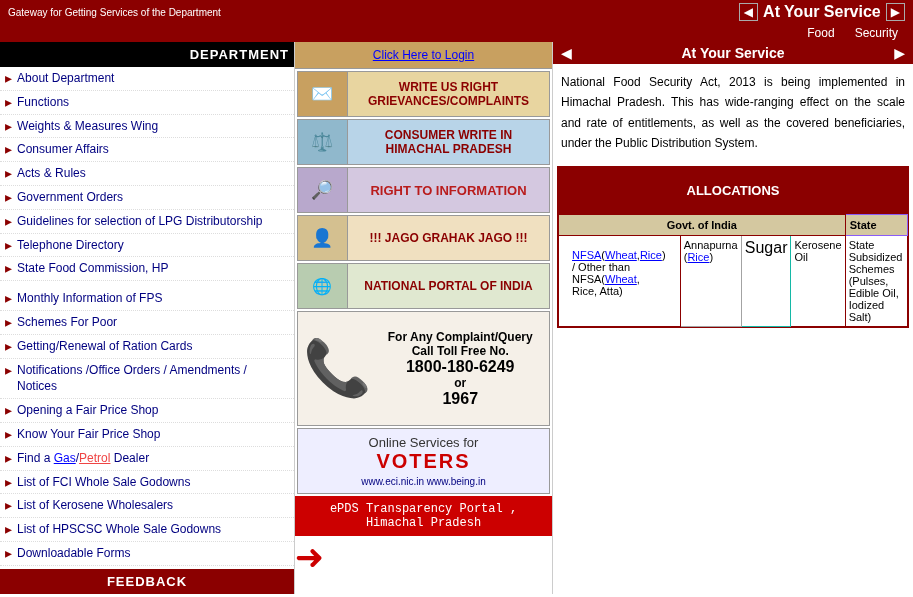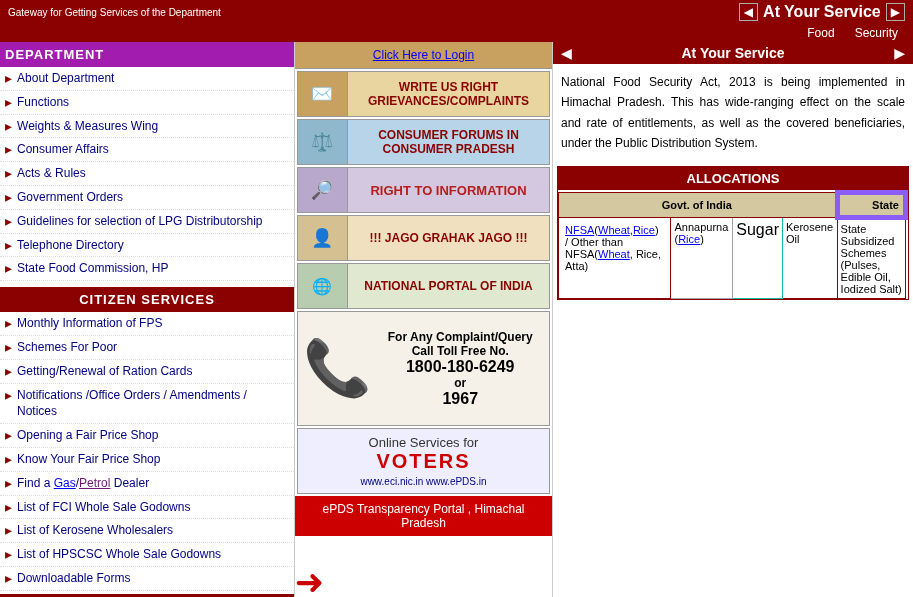--- a/index.html
+++ b/index.html
@@ -20,21 +20,21 @@
   </div>
 </div>
 <div style="background:#8B0000; display:flex; justify-content:flex-end; padding:2px 15px; gap:20px;">
   <a href="#" style="color:#fff; text-decoration:none; font-size:12px;">Food</a>
   <a href="#" style="color:#fff; text-decoration:none; font-size:12px;">Security</a>
 </div>
 
 <div style="display:flex; width:913px; min-height:540px;">
 
   <div style="width:295px; border-right:1px solid #ccc;">
-    <div style="background:#a21caf; color:#fff; font-weight:bold; text-align:left; padding:5px; font-size:13px; letter-spacing:1px;">DEPARTMENT</div>
+    <div style="background:#000000; color:#fff; font-weight:bold; text-align:right; padding:5px; font-size:13px; letter-spacing:1px;">DEPARTMENT</div>
 
     <div class="sidebar-item">
       <span class="bullet">▸</span>
       <a href="#">About Department</a>
     </div>
     <div class="sidebar-item">
       <span class="bullet">▸</span>
       <a href="#">Functions</a>
     </div>
     <div class="sidebar-item">
@@ -61,21 +61,20 @@
       <span class="bullet">▸</span>
       <a href="#">Telephone Directory</a>
     </div>
     <div class="sidebar-item">
       <span class="bullet">▸</span>
       <a href="#">State Food Commission, HP</a>
     </div>
 
     <div style="height:6px;"></div>
 
-    <div style="background:#8B0000; color:#fff; font-weight:bold; text-align:center; padding:5px; font-size:13px; letter-spacing:1px;">CITIZEN SERVICES</div>
 
     <div class="sidebar-item">
       <span class="bullet">▸</span>
       <a href="#">Monthly Information of FPS</a>
     </div>
     <div class="sidebar-item">
       <span class="bullet">▸</span>
       <a href="#">Schemes For Poor</a>
     </div>
     <div class="sidebar-item">
@@ -89,21 +88,21 @@
     <div class="sidebar-item">
       <span class="bullet">▸</span>
       <a href="#">Opening a Fair Price Shop</a>
     </div>
     <div class="sidebar-item">
       <span class="bullet">▸</span>
       <a href="#">Know Your Fair Price Shop</a>
     </div>
     <div class="sidebar-item">
       <span class="bullet">▸</span>
-      <a href="#" style="color:#000080; text-decoration:none; font-size:12px;">Find a <span style="color:blue; text-decoration:underline;">Gas</span>/<span style="color:#701a75; text-decoration:underline;">Petrol</span> Dealer</a>
+      <a href="#" style="color:#000080; text-decoration:none; font-size:12px;">Find a <span style="color:blue; text-decoration:underline;">Gas</span>/<span style="color:#ef4444; text-decoration:underline;">Petrol</span> Dealer</a>
     </div>
     <div class="sidebar-item">
       <span class="bullet">▸</span>
       <a href="#">List of FCI Whole Sale Godowns</a>
     </div>
     <div class="sidebar-item">
       <span class="bullet">▸</span>
       <a href="#">List of Kerosene Wholesalers</a>
     </div>
     <div class="sidebar-item">
@@ -126,21 +125,21 @@
       <a href="#" style="color:blue; text-decoration:underline; font-size:12px;">Click Here to Login</a>
     </div>
 
     <div style="display:flex; align-items:center; border:1px solid #999; margin:2px; background:#e8d5a0; min-height:44px; cursor:pointer;">
       <div style="width:50px; height:44px; background:#c8a060; display:flex; align-items:center; justify-content:center; font-size:18px; border-right:1px solid #999;">✉️</div>
       <div style="flex:1; text-align:center; font-weight:bold; font-size:12px; color:#8B0000; padding:5px;">WRITE US RIGHT GRIEVANCES/COMPLAINTS</div>
     </div>
 
     <div style="display:flex; align-items:center; border:1px solid #999; margin:2px; background:#b8d4e8; min-height:44px; cursor:pointer;">
       <div style="width:50px; height:44px; background:#90b8cc; display:flex; align-items:center; justify-content:center; font-size:18px; border-right:1px solid #999;">⚖️</div>
-      <div style="flex:1; text-align:center; font-weight:bold; font-size:12px; color:#8B0000; padding:5px;">CONSUMER FORUMS IN CONSUMER PRADESH</div>
+      <div style="flex:1; text-align:center; font-weight:bold; font-size:12px; color:#8B0000; padding:5px;">CONSUMER WRITE IN HIMACHAL PRADESH</div>
     </div>
 
     <div style="display:flex; align-items:center; border:1px solid #999; margin:2px; background:#d4c8e0; min-height:44px; cursor:pointer;">
       <div style="width:50px; height:44px; background:#b8a8cc; display:flex; align-items:center; justify-content:center; font-size:18px; border-right:1px solid #999;">🔎</div>
       <div style="flex:1; text-align:center; font-weight:bold; font-size:13px; color:#b91c1c; padding:5px;">RIGHT TO INFORMATION</div>
     </div>
 
     <div style="display:flex; align-items:center; border:1px solid #999; margin:2px; background:#f0e0c0; min-height:44px; cursor:pointer;">
       <div style="width:50px; height:44px; background:#d4c090; display:flex; align-items:center; justify-content:center; font-size:18px; border-right:1px solid #999;">👤</div>
       <div style="flex:1; text-align:center; font-weight:bold; font-size:12px; color:#8B0000; padding:5px;">!!! JAGO GRAHAK JAGO !!!</div>
@@ -158,50 +157,50 @@
         <div style="font-size:12px; font-weight:bold; color:#000;">Call  Toll Free No.</div>
         <div style="font-size:16px; font-weight:bold; color:#000;">1800-180-6249</div>
         <div style="font-size:12px; font-weight:bold; color:#000;">or</div>
         <div style="font-size:16px; font-weight:bold; color:#000;">1967</div>
       </div>
     </div>
 
     <div style="border:1px solid #999; margin:2px; background:#eeeeff; padding:6px; text-align:center; cursor:pointer;">
       <div style="font-size:13px; color:#333;">Online Services for</div>
       <div style="font-size:20px; font-weight:bold; color:#cc0000; letter-spacing:2px;">VOTERS</div>
-      <div style="font-size:10px; color:#000080; margin-top:3px;">www.eci.nic.in  www.ePDS.in</div>
-    </div>
-
-    <div style="margin:0; background:#cc0000; color:#fff; text-align:center; padding:6px; cursor:pointer;">
+      <div style="font-size:10px; color:#000080; margin-top:3px;">www.eci.nic.in  www.being.in</div>
+    </div>
+
+    <div style="margin:0; background:#cc0000; color:#fff; text-align:center; padding:6px; cursor:pointer;font-family:Liberation Mono, monospace;">
       <a href="#" style="color:#fff; text-decoration:none; font-size:12px;">ePDS Transparency Portal , Himachal Pradesh</a>
     </div>
   </div>
 
   <div style="width:360px;">
 
     <div style="background:#8B0000; color:#fff; display:flex; align-items:center; justify-content:space-between; padding:3px 8px;">
       <span style="cursor:pointer; font-size:14px;">◀</span>
       <span style="font-weight:bold; font-size:14px;">At Your Service</span>
       <span style="cursor:pointer; font-size:14px;">▶</span>
     </div>
 
     <div style="font-size:12px; padding:8px; line-height:1.7; text-align:justify; color:#000;">National Food Security Act, 2013 is being implemented in Himachal Pradesh. This has wide-ranging effect on the scale and rate of entitlements, as well as the covered beneficiaries, under the Public Distribution System.</div>
 
     <div style="border:1px solid #8B0000; margin:4px;">
-      <div style="background:#8B0000; color:#fff; text-align:center; font-weight:bold; padding:4px; font-size:13px;">ALLOCATIONS</div>
+      <div style="background:#8B0000; color:#fff; text-align:center; font-weight:bold; padding:16px; font-size:13px;">ALLOCATIONS</div>
       <table style="width:100%; border-collapse:collapse; font-size:11px;">
         <thead>
           <tr>
             <th colspan="4" style="border:1px solid #8B0000; padding:4px; background:#d4c8a0; text-align:center;">Govt. of India</th>
-            <th style="border:5px solid #8b5cf6; padding:4px; background:#d4c8a0; text-align:right;">State</th>
+            <th style="border:1px solid #8b5cf6; padding:4px; background:#d4c8a0; text-align:left;">State</th>
           </tr>
         </thead>
         <tbody>
           <tr>
-            <td style="border:1px solid #8B0000; padding:6px; vertical-align:top; font-size:11px; color:#000;">
+            <td style="border:1px solid #8B0000; padding:13px; vertical-align:top; font-size:11px; color:#000;">
               <span style="color:blue; text-decoration:underline;">NFSA</span>(<span style="color:blue; text-decoration:underline;">Wheat</span>,<span style="color:blue; text-decoration:underline;">Rice</span>) / Other than NFSA(<span style="color:blue; text-decoration:underline;">Wheat</span>, Rice, Atta)
             </td>
             <td style="border:1px solid #a3a3a3; padding:3px; vertical-align:top; font-size:11px; color:#000;">Annapurna (<span style="color:blue; text-decoration:underline;">Rice</span>)</td>
             <td style="border:1px solid #14b8a6; padding:3px; vertical-align:top; font-size:16px; color:#000;">Sugar</td>
             <td style="border:1px solid #8B0000; padding:3px; vertical-align:top; font-size:11px; color:#000;">Kerosene Oil</td>
             <td style="border:1px solid #8B0000; padding:3px; vertical-align:top; font-size:11px; color:#000;">State Subsidized Schemes (Pulses, Edible Oil, Iodized Salt)</td>
           </tr>
         </tbody>
       </table>
     </div>

